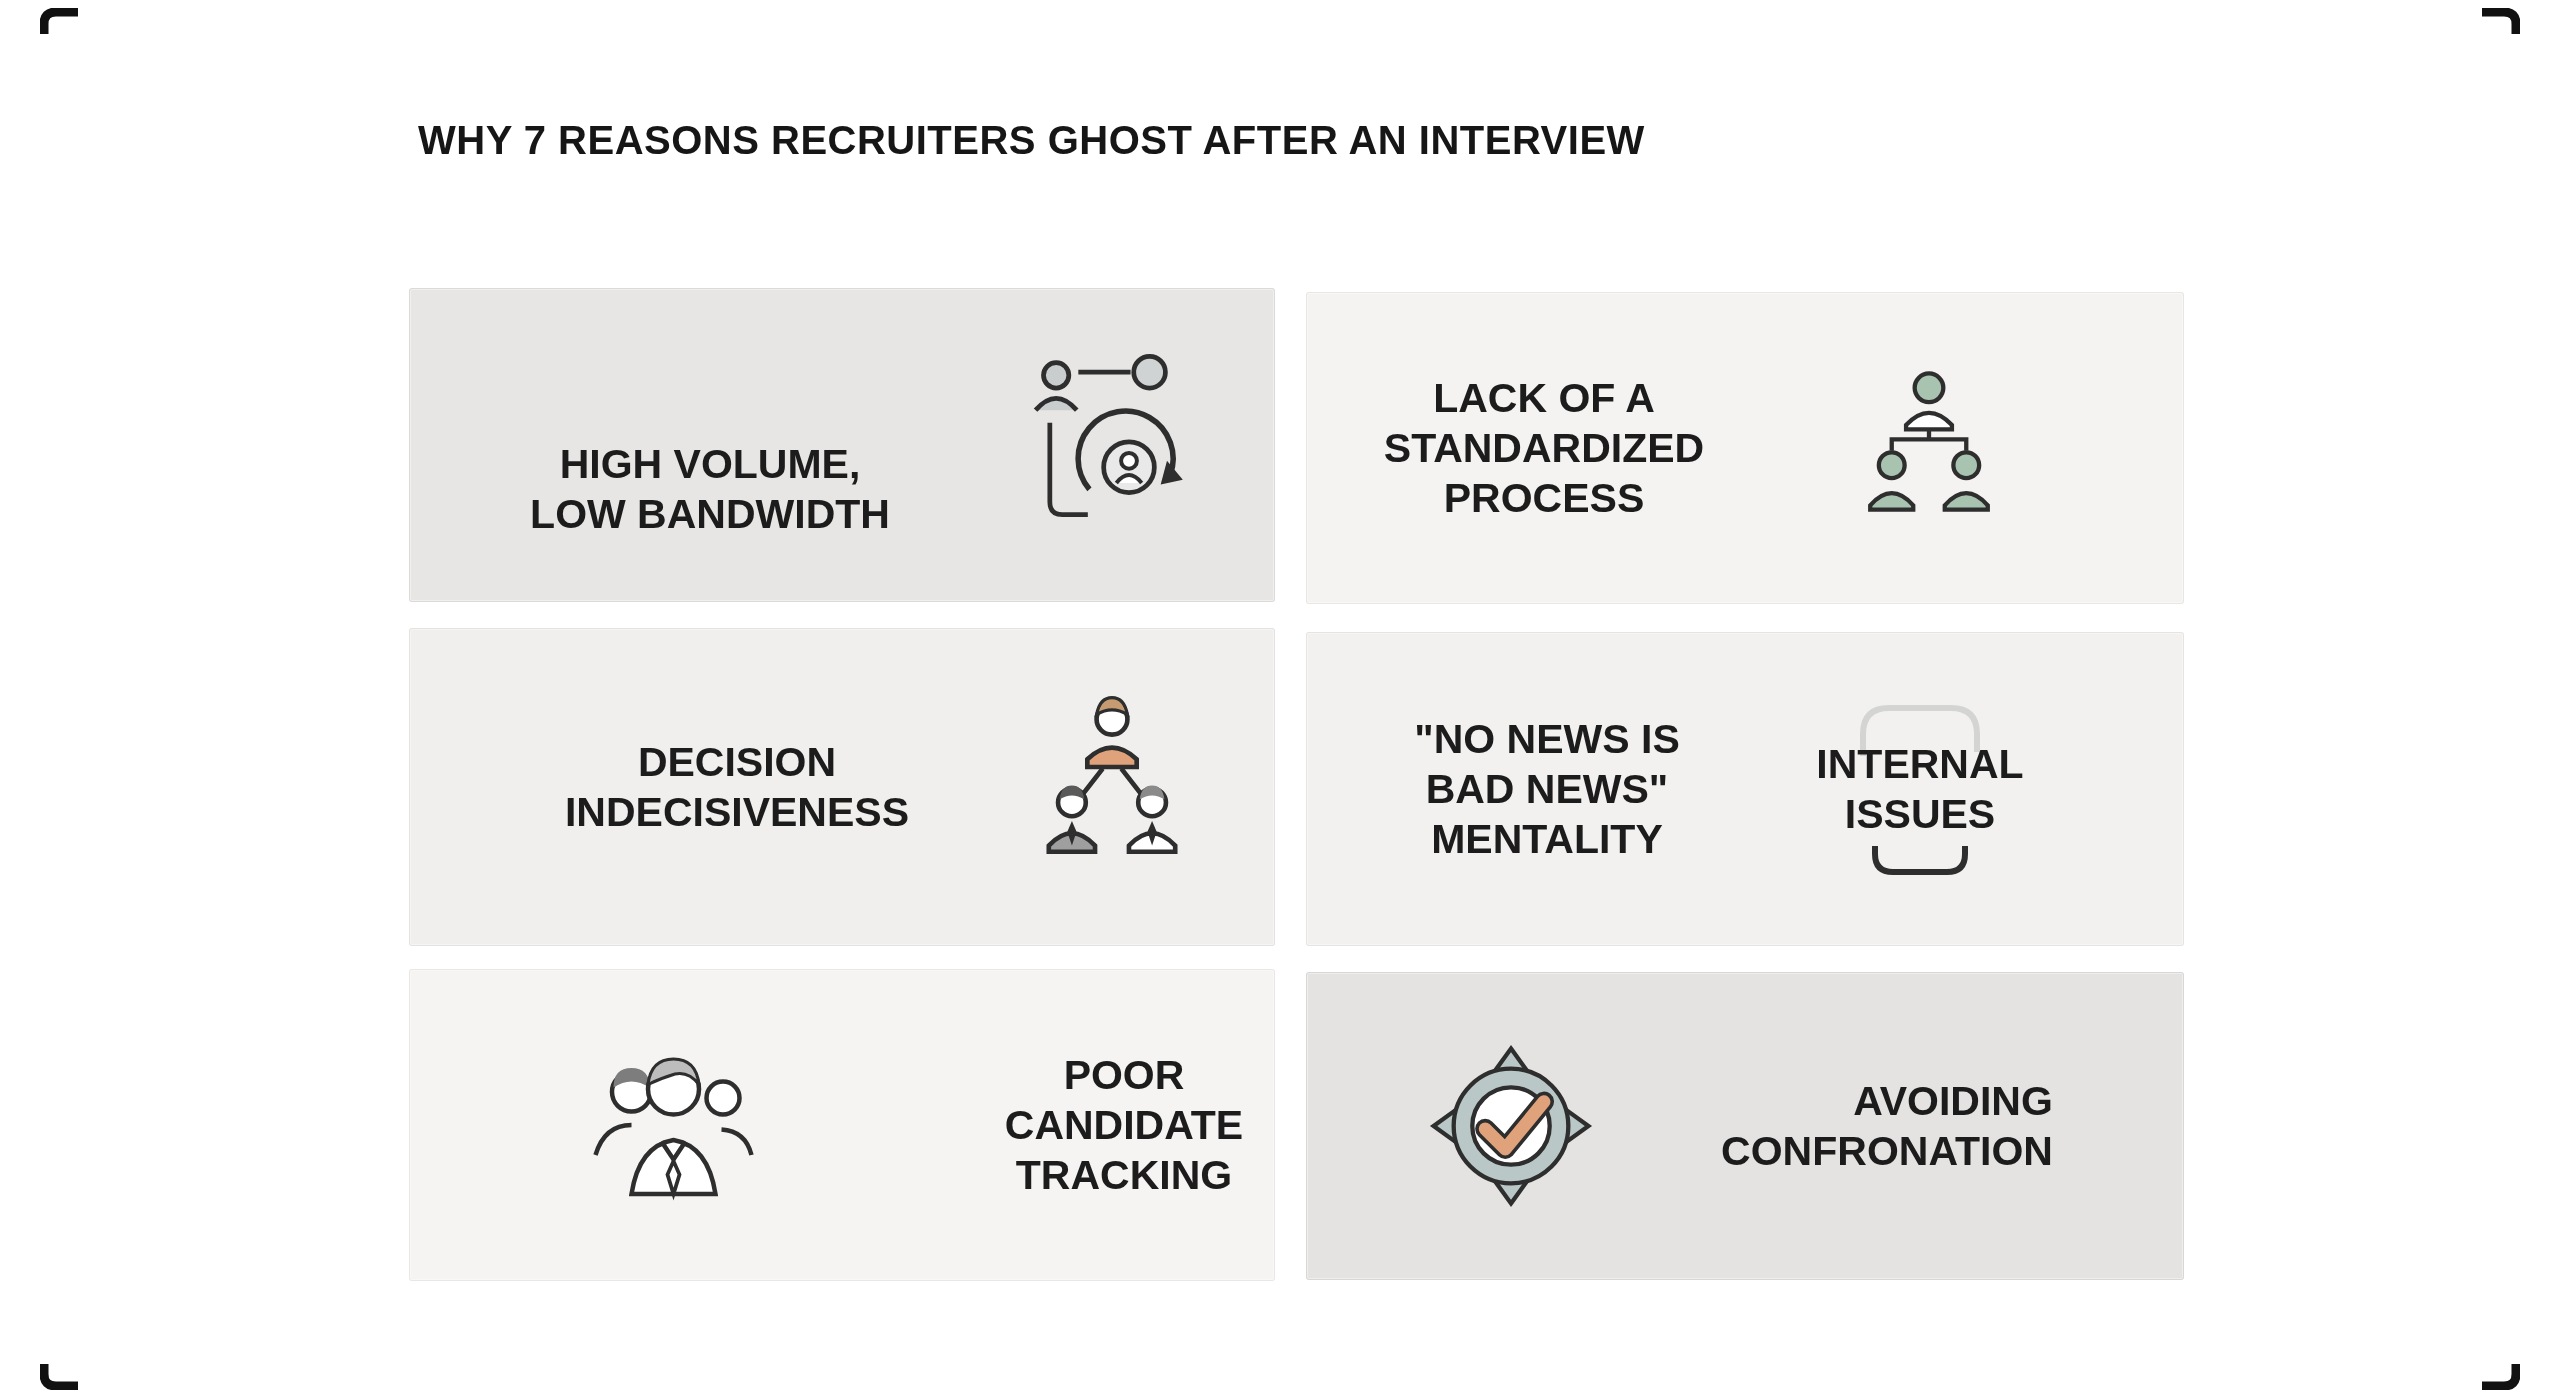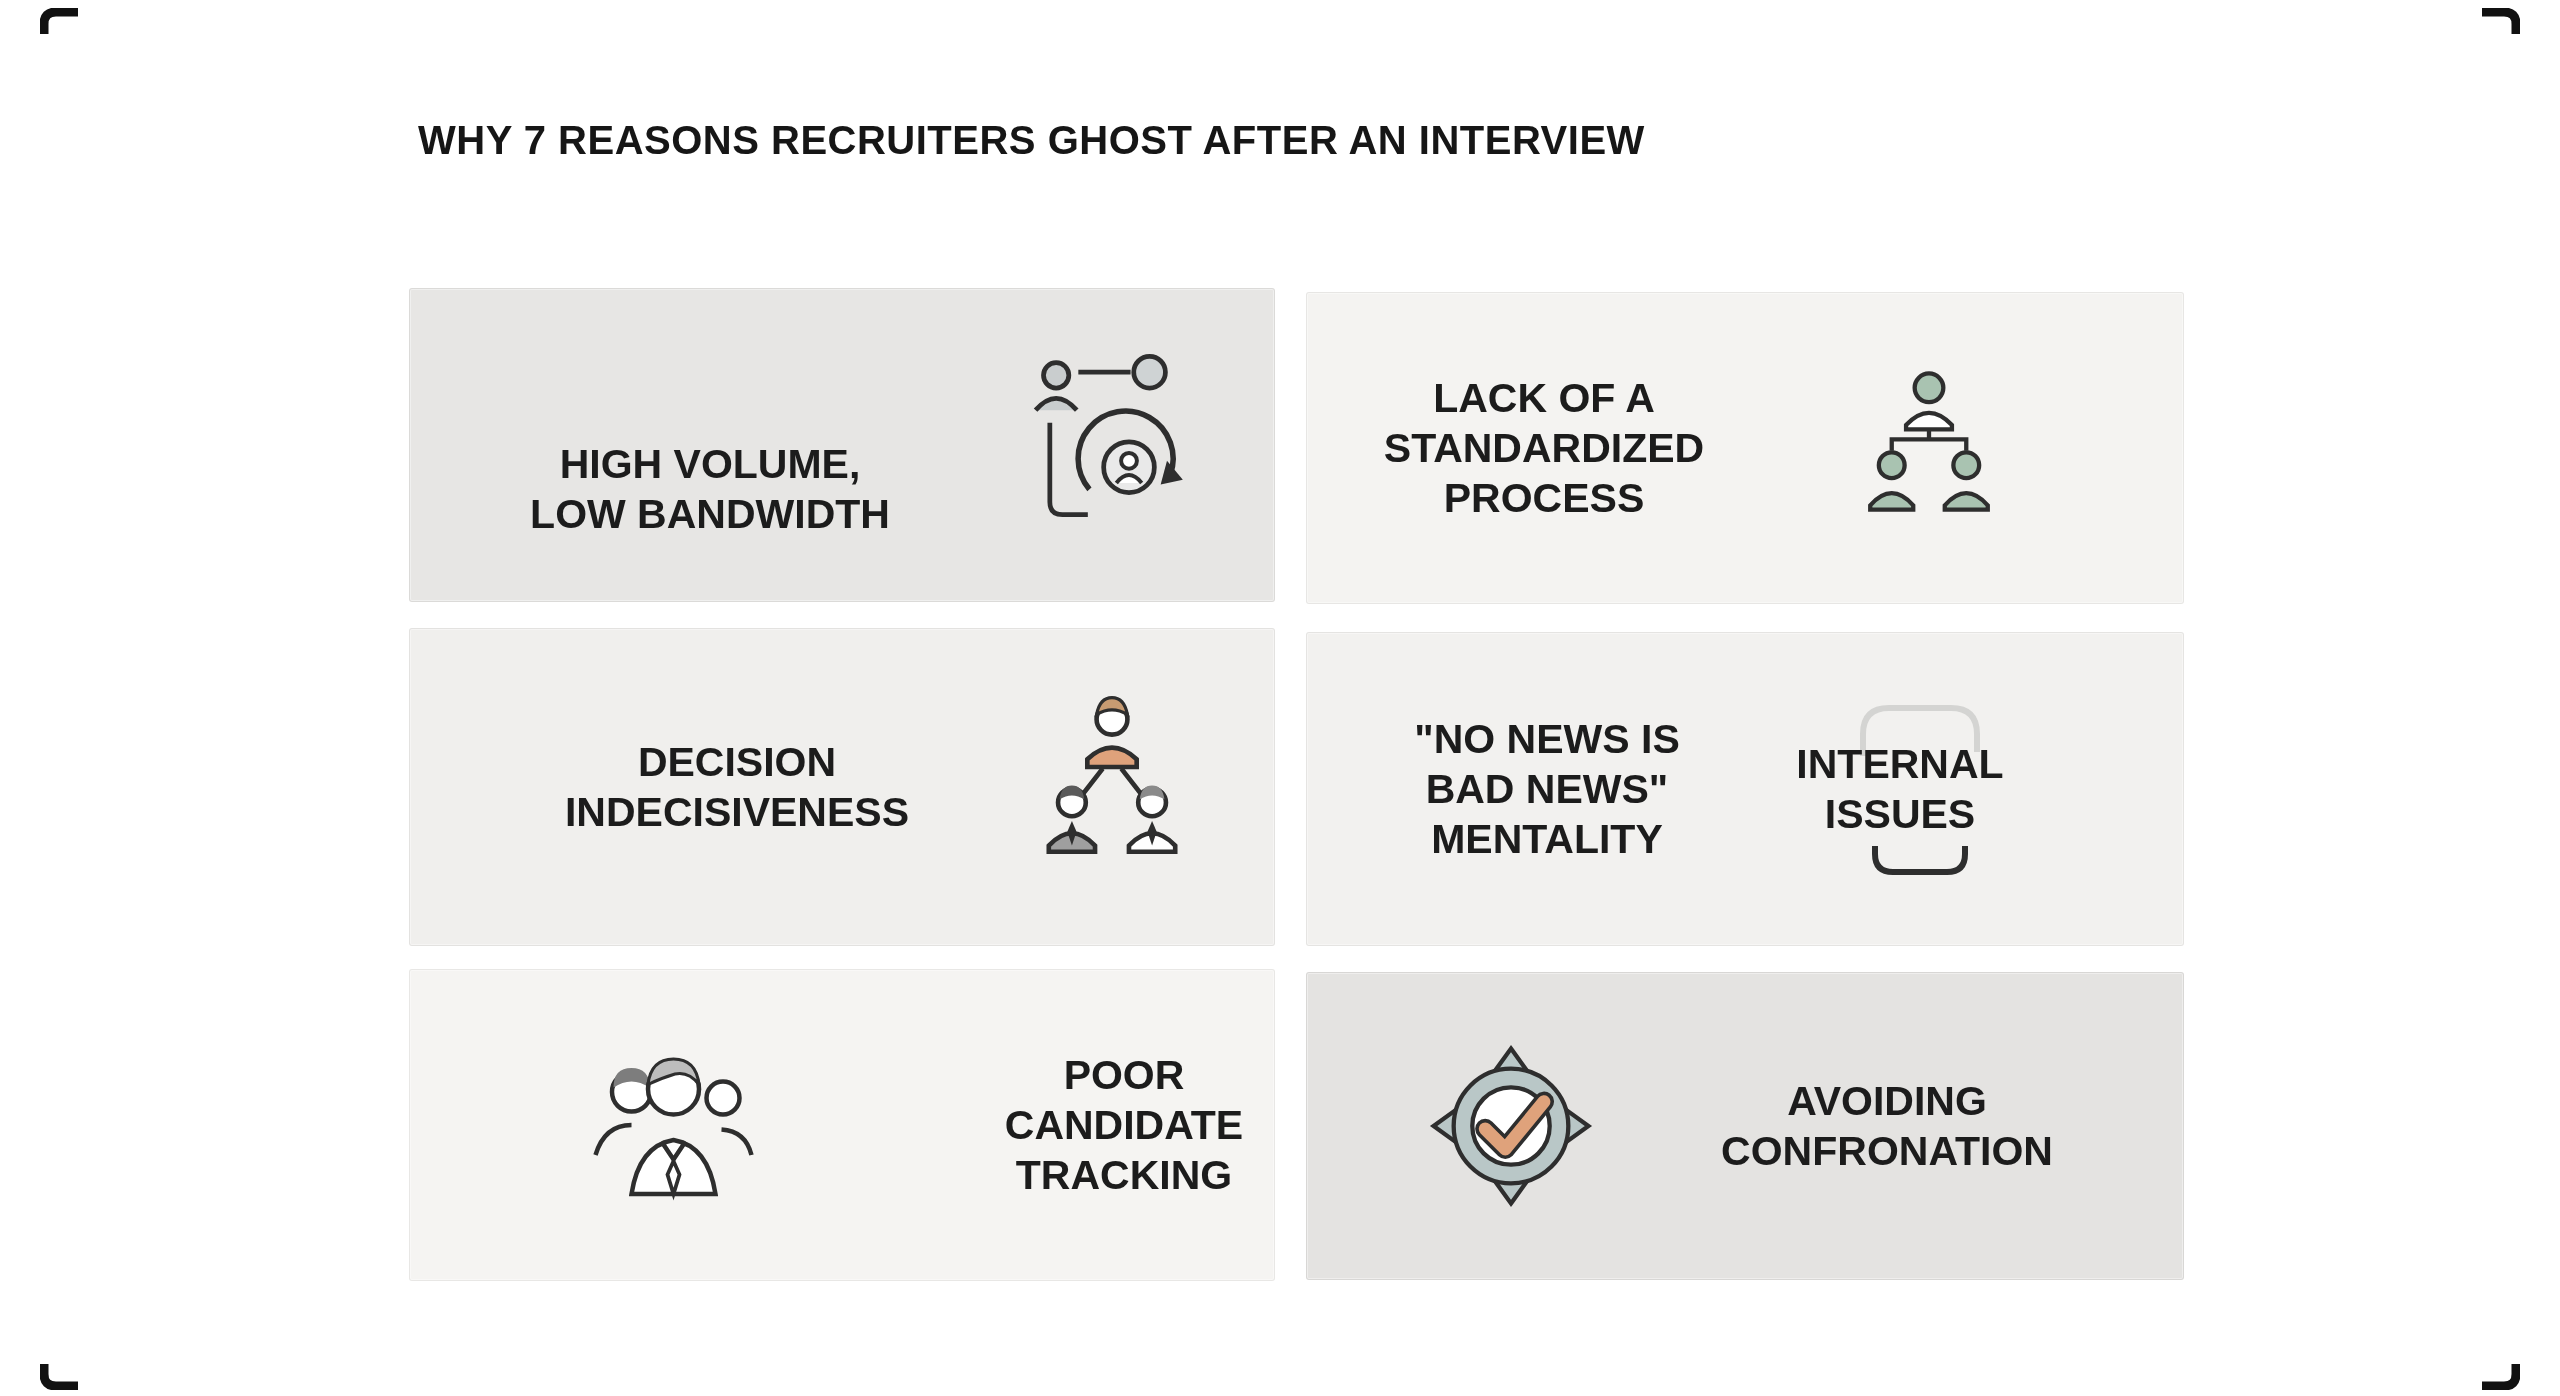--- a/index.html
+++ b/index.html
@@ -140,21 +140,21 @@
   <div class="card" style="left:1306px; top:632px; width:876px; height:312px; background:#f2f1ef;">
     <div class="card-label" style="left:240px;">"NO NEWS IS
 BAD NEWS"
 MENTALITY</div>
     <span class="card-icon" style="left:613px;">
       <svg width="250" height="230" viewBox="0 0 250 230">
         <path d="M68 82 v-22 q0 -26 26 -26 h62 q26 0 26 26 v18" fill="none" stroke="#d4d4d2" stroke-width="6"></path>
         <path d="M80 172 v8 q0 18 18 18 h54 q18 0 18 -18 v-8" fill="none" stroke="#2e2e2e" stroke-width="6"></path>
       </svg>
     </span>
-    <div class="card-label" style="left:593px;text-align:center;">INTERNAL
+    <div class="card-label" style="left:613px;text-align:center;">INTERNAL
 ISSUES</div>
   </div>
 
   <div class="card" style="left:409px; top:969px; width:864px; height:310px; background:#f5f4f2;">
     <span class="card-icon" style="left:265px;">
       <svg width="195" height="180" viewBox="0 0 130 120">
         <circle cx="36" cy="38" r="13" fill="#ffffff" stroke="#2e2e2e" stroke-width="3"></circle>
         <path d="M24 35 q0 -13 12 -13 q12 0 12 13 q-12 -8 -24 0 Z" fill="#7d7d7d"></path>
         <path d="M12 80 q6 -20 24 -20" fill="none" stroke="#2e2e2e" stroke-width="3"></path>
         <circle cx="97" cy="42" r="11" fill="#ffffff" stroke="#2e2e2e" stroke-width="3"></circle>
@@ -177,17 +177,17 @@
         <polygon points="60,6 73,24 47,24" fill="#b9c7c7" stroke="#2e2e2e" stroke-width="3"></polygon>
         <polygon points="60,114 73,96 47,96" fill="#b9c7c7" stroke="#2e2e2e" stroke-width="3"></polygon>
         <polygon points="6,60 24,47 24,73" fill="#b9c7c7" stroke="#2e2e2e" stroke-width="3"></polygon>
         <polygon points="114,60 96,47 96,73" fill="#b9c7c7" stroke="#2e2e2e" stroke-width="3"></polygon>
         <circle cx="60" cy="60" r="40" fill="#b9c7c7" stroke="#2e2e2e" stroke-width="3"></circle>
         <circle cx="60" cy="60" r="27" fill="#ffffff" stroke="#2e2e2e" stroke-width="3"></circle>
         <path d="M42 62 l14 14 27 -33" fill="none" stroke="#2e2e2e" stroke-width="14" stroke-linecap="round" stroke-linejoin="round"></path>
         <path d="M42 62 l14 14 27 -33" fill="none" stroke="#dfa27b" stroke-width="9" stroke-linecap="round" stroke-linejoin="round"></path>
       </svg>
     </span>
-    <div class="card-label" style="left:580px;">AVOIDING
+    <div class="card-label" style="left:580px;text-align:right;">AVOIDING
 CONFRONATION</div>
   </div>
 
 </div>
 
 </body></html>

